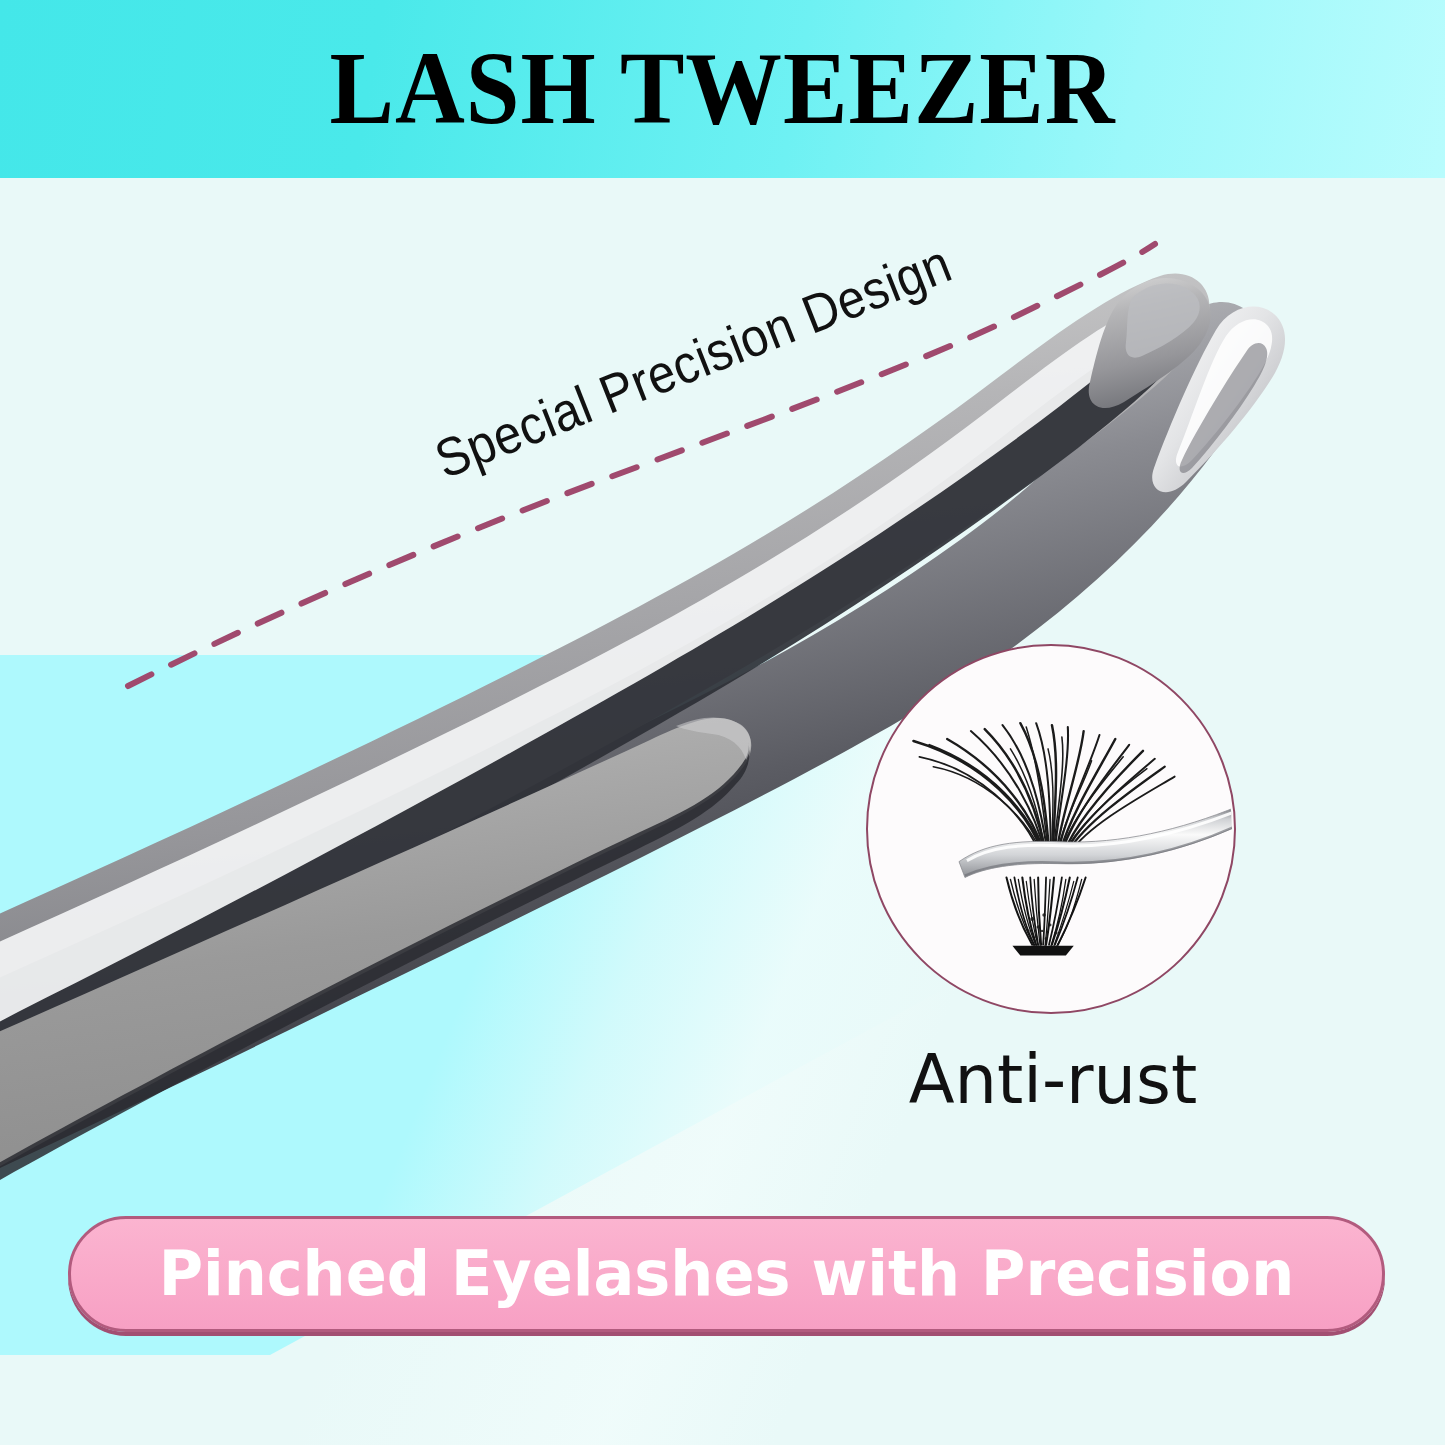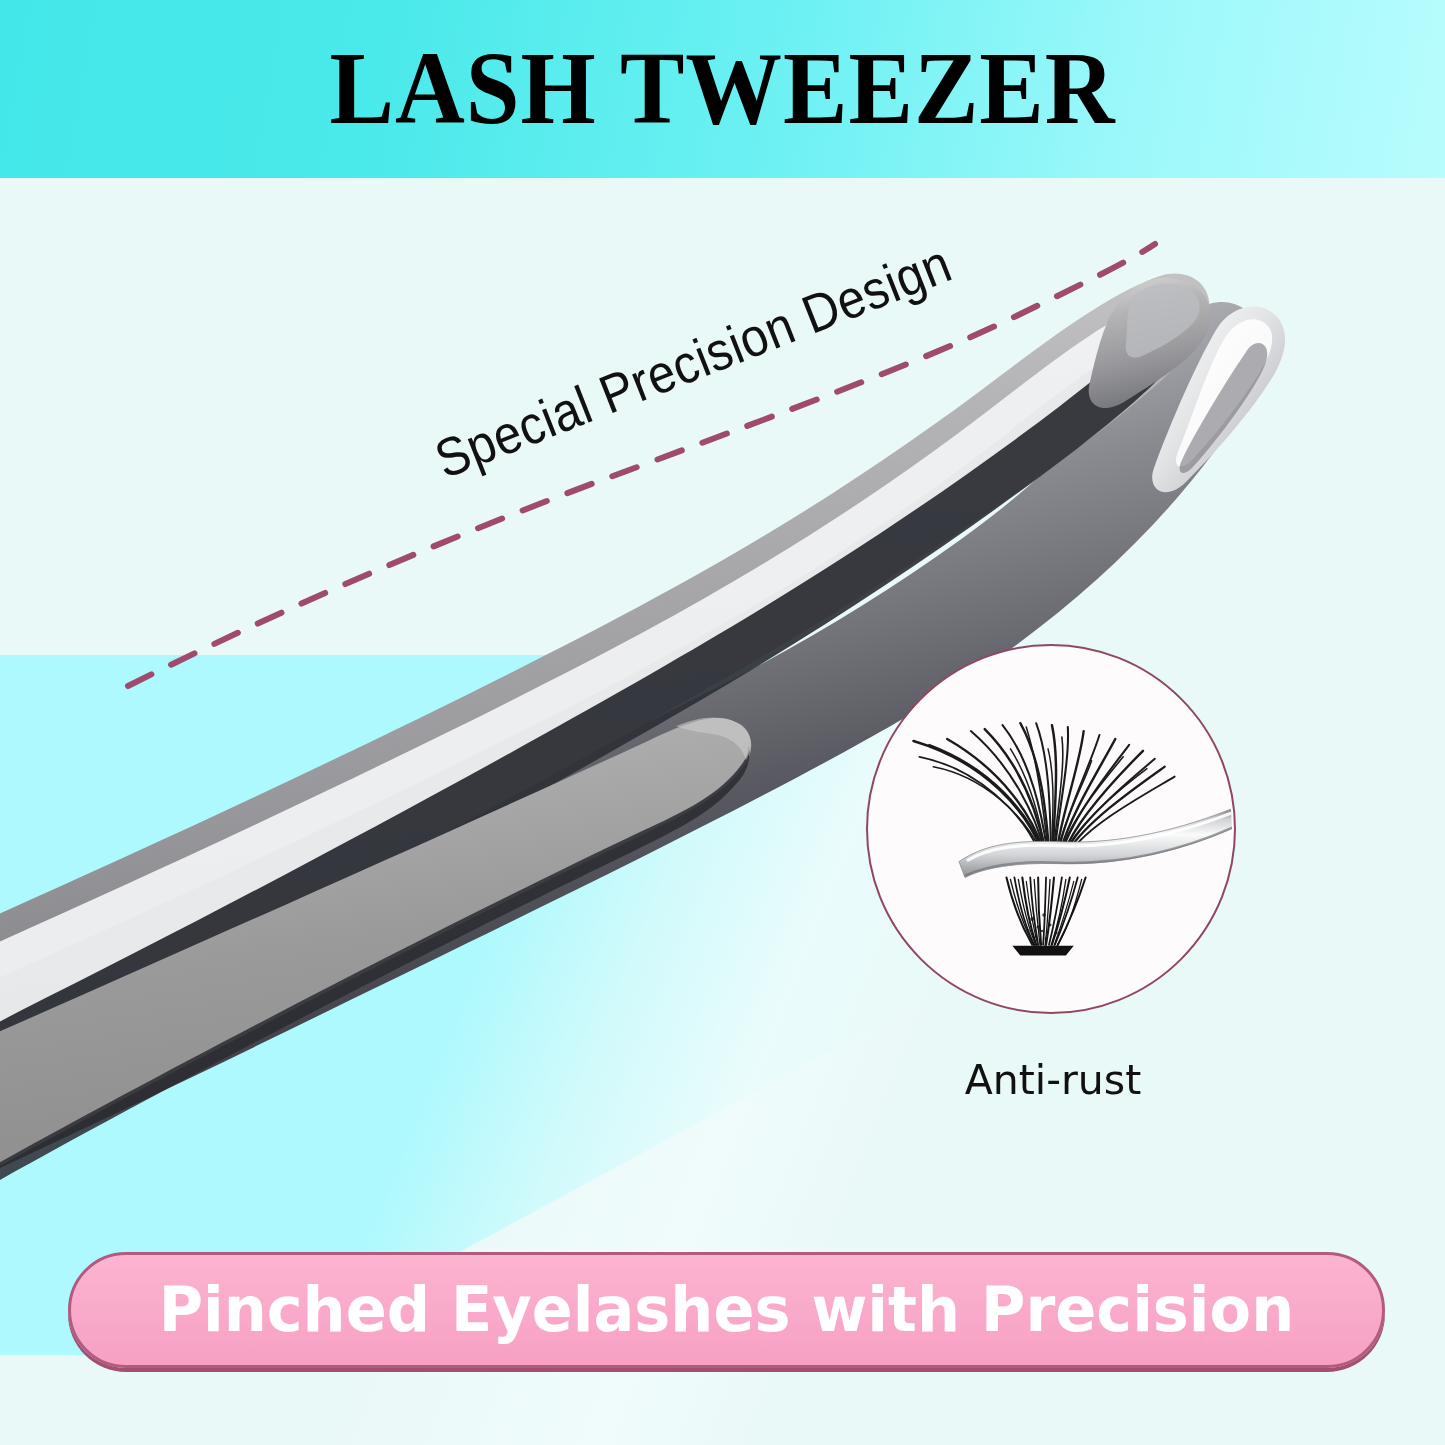--- a/index.html
+++ b/index.html
@@ -117,32 +117,32 @@
   .lash-circle svg { display: block; }
 
   
   .anti-caption {
     position: absolute;
     left: 753px;
     top: 1044px;
     width: 600px;
     text-align: center;
     font-family: "DejaVu Sans", "Liberation Sans", sans-serif;
-    font-size: 41px;
+    font-size: 67px;
     line-height: 73px;
     font-weight: 400;
     color: #111111;
   }
   .anti-caption .ln { display: block; }
 
   
   .promo-banner {
     position: absolute;
     left: 68px;
-    top: 1252px;
+    top: 1216px;
     width: 1317px;
     height: 116px;
     border-radius: 58px;
     background: linear-gradient(180deg, #fbb4d0 0%, #f9a9c9 55%, #f7a0c4 100%);
     border: 3px solid #b25b7e;
     box-sizing: border-box;
     box-shadow: 0 4px 0 0 #a24f72;
     display: flex;
     align-items: center;
     justify-content: center;

